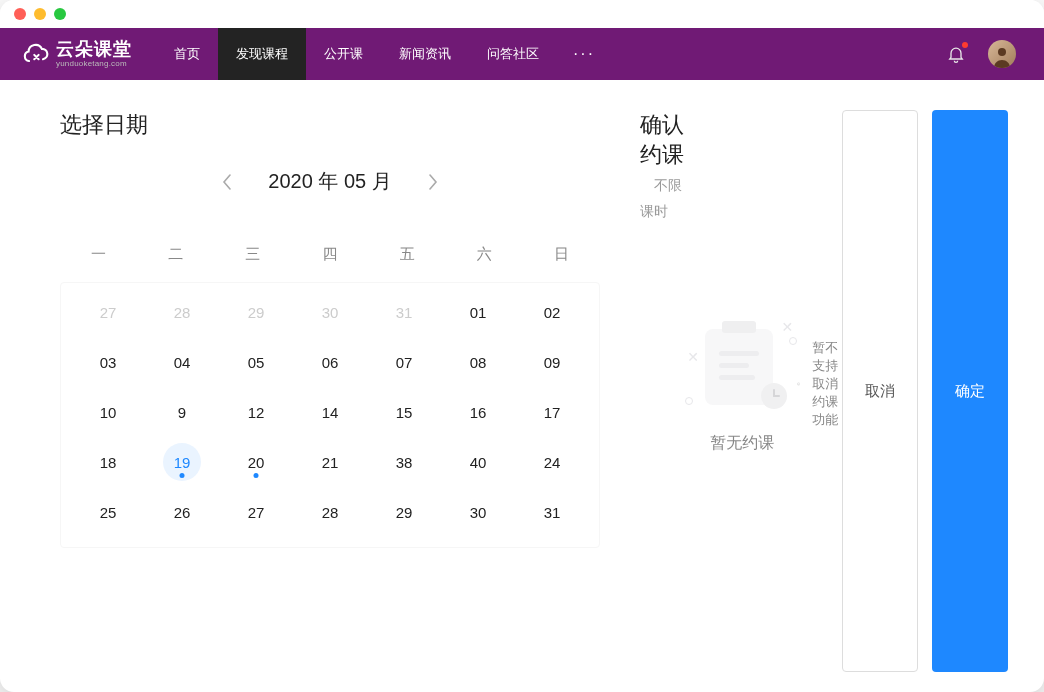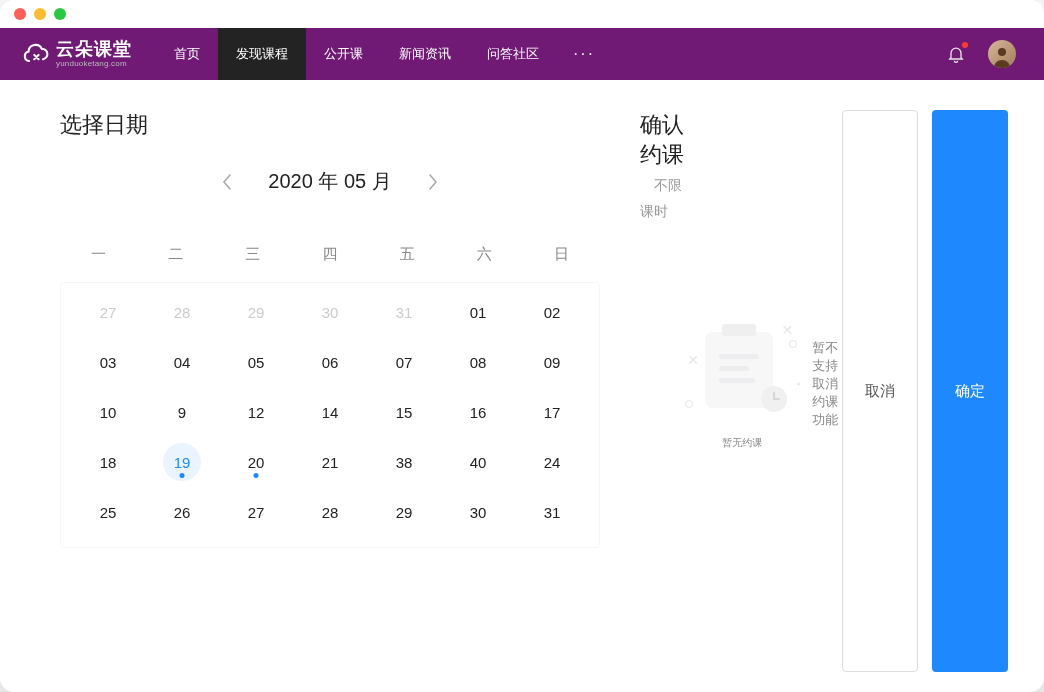--- a/index.html
+++ b/index.html
@@ -178,21 +178,21 @@
   }
   .clock:before,.clock:after{content:"";position:absolute;background:#d6d6d8;border-radius:1px;}
   .clock:before{left:12px;top:6px;width:2px;height:8px;}
   .clock:after{left:12px;top:12px;width:7px;height:2px;}
   .star{ position:absolute; color:#e7e7ea; font-size:14px;}
   .star.s1{ left:0; top:30px;}
   .star.s2{ right:4px; top:0;}
   .circ{ position:absolute; width:8px;height:8px;border:1.5px solid #e7e7ea;border-radius:50%;}
   .circ.c1{ left:-2px; bottom:10px;}
   .circ.c2{ right:0; top:18px;}
-  .empty-text{ font-size:10px; color:#888;}
+  .empty-text{ font-size:16px; color:#888;}
 
   .footer-note{
     font-size:13px; color:#888;
     display:flex; align-items:center; gap:12px;
     justify-content:flex-end;
     margin-bottom:14px;
   }
   .info-ic{ width:14px;height:14px; color:#aaa;}
   .btn-row{ display:flex; gap:14px; justify-content:flex-end;}
   .btn{

